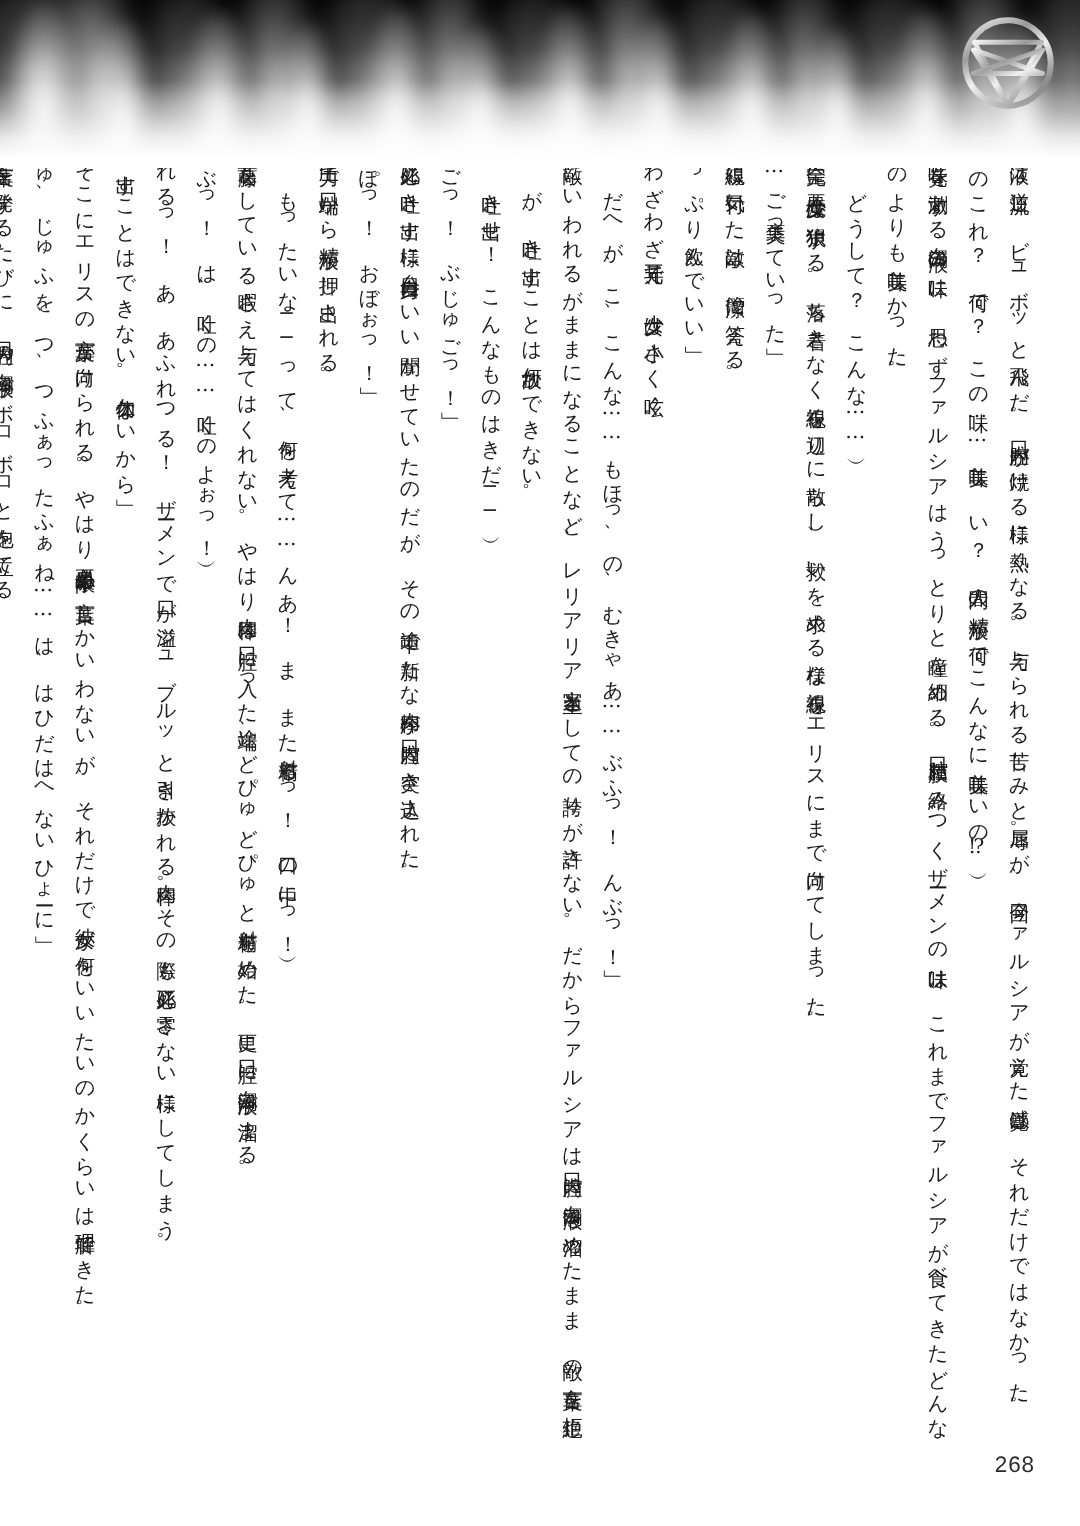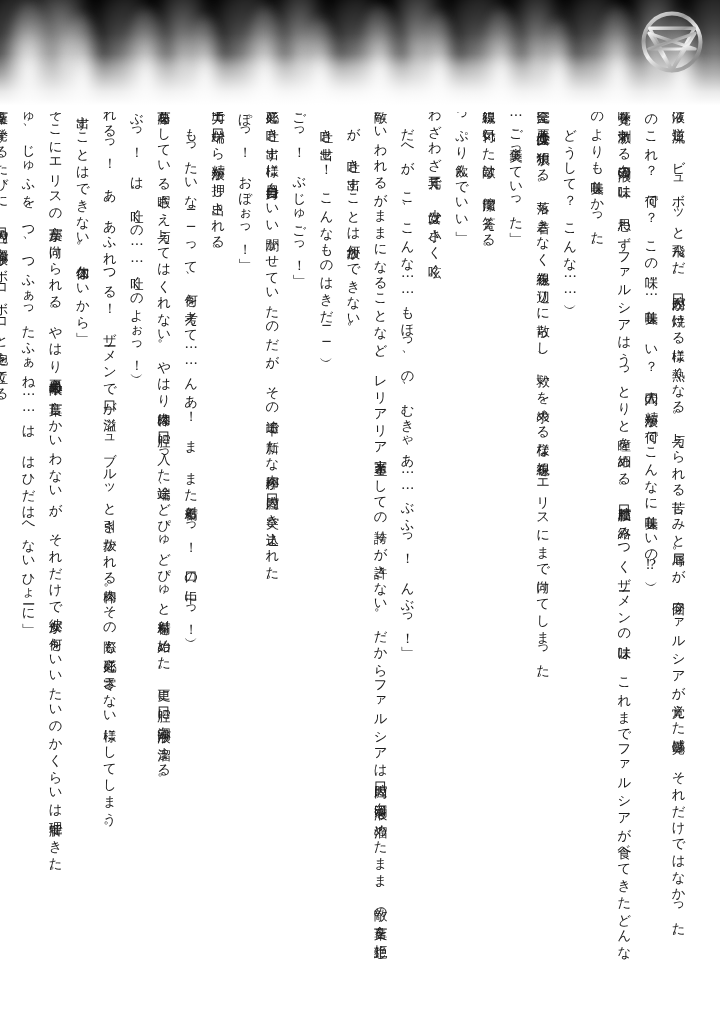--- a/index.html
+++ b/index.html
@@ -199,14 +199,15 @@
       <p class="noindent">（あ、もったいな──って、何を考えて……んあ！　ま、また射精るっ！　口の中にっ！）</p>
       <p>葛藤をしている暇さえ与えてはくれない。やはり肉棒は口腔に入った途端、どぴゅどぴゅと射精を始めた。更に口腔に白濁液が溜まる。</p>
       <p class="noindent">（んぶっ！　は、吐くの……吐くのよぉっ！）</p>
       <p>れるっ！　あ、あふれつる！　ザーメンで口が溢ジュブルッと引き抜かれる肉棒。その際も必死に零さない様にしてしまう。</p>
       <p class="noindent">「吐き出すことはできない。勿体ないから」</p>
       <p>そこにエリスの言葉が向けられる。やはり必要最小限の言葉しかいわないが、それだけで彼女が何をいいたいのかくらいは理解できた。</p>
       <p class="noindent">「じゅ、じゅふを、つ、つふぁったふぁね……は、はひだはへないひょーに」</p>
       <p>言葉を発するたびに、口腔内の白濁液がボコボコと泡を立てる。</p>
     </div>
 
+  <div class="folio">268</div>
 
 </div>
 
 </body></html>

